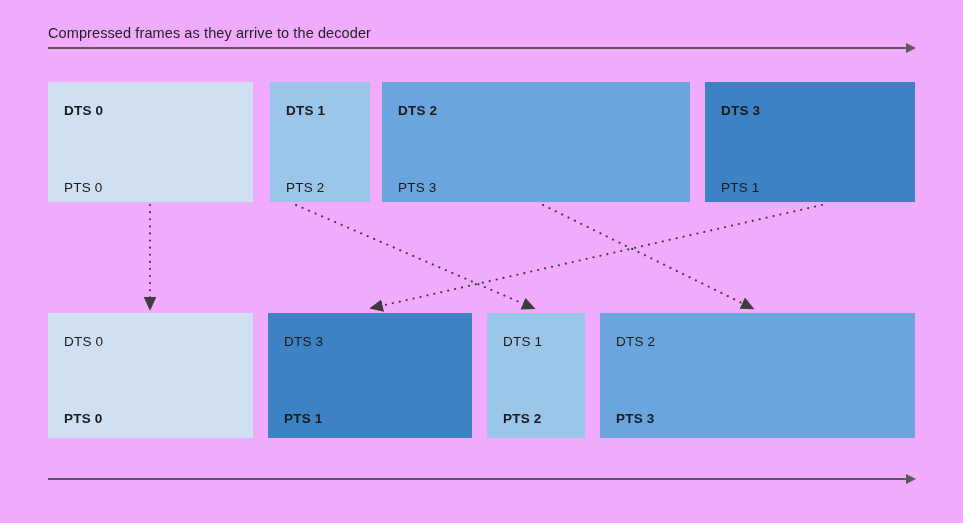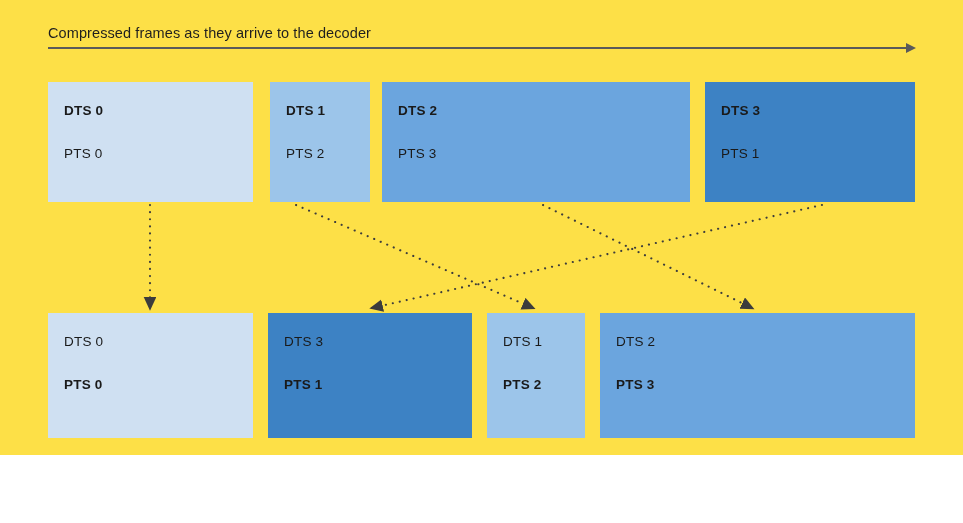--- a/index.html
+++ b/index.html
@@ -7,22 +7,22 @@
     padding: 0;
     background: #ffffff;
   }
   body {
     font-family: "Liberation Sans", sans-serif;
     -webkit-font-smoothing: antialiased;
   }
   #stage {
     position: relative;
     width: 963px;
-    height: 455px;
-    background: #fde047;
+    height: 523px;
+    background: #f0abfc;
     overflow: hidden;
   }
 
   
   .caption {
     position: absolute;
     font-size: 14.5px;
     color: #1f1f1f;
     letter-spacing: 0.1px;
     white-space: nowrap;
@@ -65,21 +65,21 @@
   }
   .frame .lbl {
     position: absolute;
     left: 16px;
     font-size: 13.5px;
     color: #1a1a1a;
     white-space: nowrap;
     letter-spacing: 0.2px;
   }
   .frame .lbl.top-line    { top: 21px; }
-  .frame .lbl.bottom-line { top: 64px; }
+  .frame .lbl.bottom-line { top: 98px; }
   .frame .lbl.strong      { font-weight: bold; }
 
   
   #connectors {
     position: absolute;
     left: 0;
     top: 0;
     width: 963px;
     height: 523px;
     pointer-events: none;

